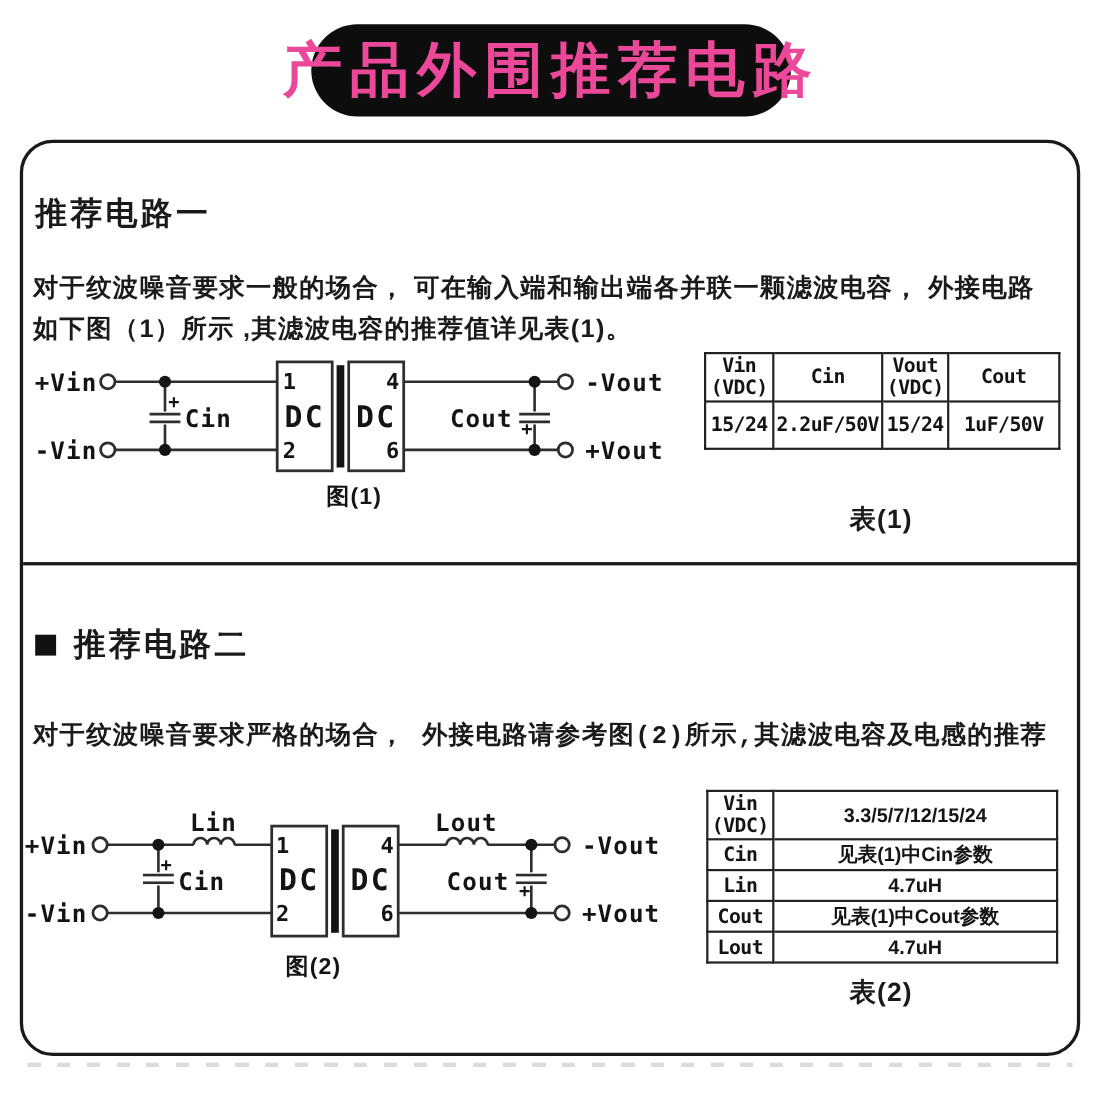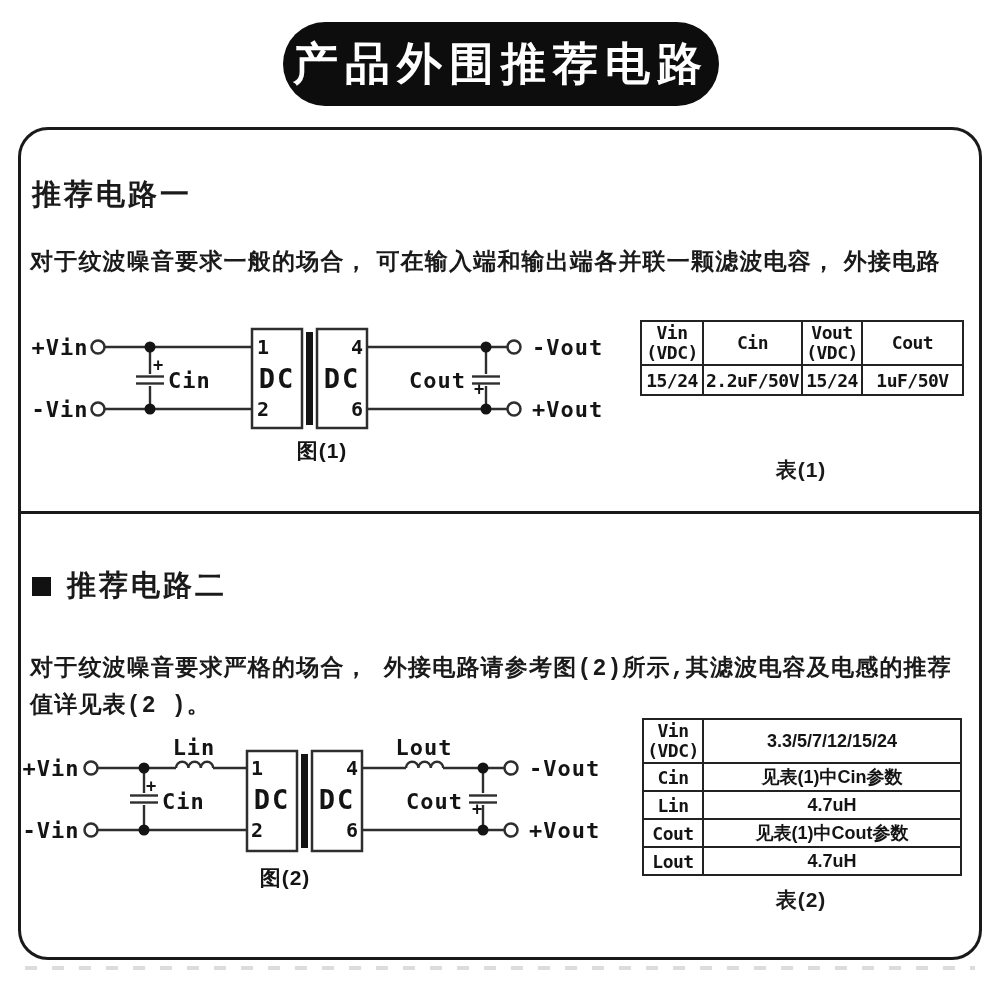--- a/index.html
+++ b/index.html
@@ -7,21 +7,21 @@
     width:1000px;height:1000px;position:relative;background:#ffffff;
     font-family:"Liberation Sans",sans-serif;color:#1a1a1a;overflow:hidden;
   }
   .abs{position:absolute;}
   
   .title-badge{
     left:283px;top:22px;width:436px;height:84px;background:#0d0d0d;border-radius:42px;
     display:flex;align-items:center;justify-content:center;
   }
   .title-badge span{
-    color:#ffffff;font-size:45px;font-weight:bold;letter-spacing:7px;white-space:nowrap;
+    color:#ec4899;font-size:54px;font-weight:bold;letter-spacing:7px;white-space:nowrap;
   }
   
   .panel{
     left:18px;top:127px;width:964px;height:833px;box-sizing:border-box;
     border:3px solid #1a1a1a;border-radius:30px;background:transparent;
   }
   .divider{left:21px;top:511px;width:958px;height:3px;background:#1a1a1a;}
   .bottom-dashes{
     left:25px;top:966px;width:950px;height:4px;
     background:repeating-linear-gradient(90deg,#dcdcdc 0 12px,transparent 12px 27px);
@@ -41,40 +41,41 @@
   .figcap{font-size:21px;letter-spacing:1px;font-family:"Liberation Sans",sans-serif;}
   
   table.spec{border-collapse:collapse;table-layout:fixed;background:#fff;}
   table.spec td{
     border:2.5px solid #222;text-align:center;vertical-align:middle;
     font-family:"DejaVu Sans Mono",monospace;font-weight:bold;font-size:18px;
     letter-spacing:-0.5px;padding:0;color:#141414;
   }
   table.spec td .h2l{line-height:1.1;font-size:18px;}
   table.spec td.cjk{font-family:"Liberation Sans",sans-serif;letter-spacing:0;}
-  .tbl-cap{font-size:21px;font-weight:bold;text-align:center;letter-spacing:1px;}
+  .tbl-cap{font-size:24px;font-weight:bold;text-align:center;letter-spacing:1px;}
 </style>
 </head>
 <body>
 
 <div class="abs title-badge">
   <span>产品外围推荐电路</span>
 </div>
 
 <div class="abs panel"></div>
 <div class="abs divider"></div>
 <div class="abs bottom-dashes"></div>
 
 <div class="abs sec-heading" style="left:32px;top:160px;flex-direction:column;">
   <div class="bullet"></div>
   <div class="ht">推荐电路一</div>
 </div>
 
 <div class="abs para" style="left:30px;top:203px;">
   <div>对于纹波噪音要求一般的场合， 可在输入端和输出端各并联一颗滤波电容， 外接电路</div>
+  <div>如下图（1）所示 ,其滤波电容的推荐值详见表(1)。</div>
 </div>
 
 <svg class="abs" style="left:20px;top:310px;" width="600" height="165" viewBox="0 0 600 165">
   <g stroke="#2e2e2e" stroke-width="2.4" fill="none">
     <line x1="84" y1="37" x2="232" y2="37"></line>
     <line x1="84" y1="99" x2="232" y2="99"></line>
     <line x1="347" y1="37" x2="488" y2="37"></line>
     <line x1="347" y1="99" x2="488" y2="99"></line>
 
     <line x1="130" y1="37" x2="130" y2="64"></line>
@@ -132,38 +133,37 @@
       <div class="h2l">Cin</div>
     </td>
     <td>
       <div class="h2l">Vout</div>
       <div class="h2l">(VDC)</div>
     </td>
     <td>
       <div class="h2l">Cout</div>
     </td>
   </tr>
-  <tr style="height:30px">
+  <tr style="height:43px">
     <td>15/24</td>
     <td>2.2uF/50V</td>
     <td>15/24</td>
     <td>1uF/50V</td>
   </tr>
 </tbody>
   </table>
 <div class="abs tbl-cap" style="left:640px;top:456px;width:322px;">表(1)</div>
 
 <div class="abs sec-heading" style="left:32px;top:569px;gap:16px;">
   <div class="bullet"></div>
   <div class="ht">推荐电路二</div>
 </div>
 
 <div class="abs para" style="left:30px;top:611px;font-family:Liberation Mono, monospace;">
   <div>对于纹波噪音要求严格的场合， 外接电路请参考图(2)所示,其滤波电容及电感的推荐</div>
-  <div>值详见表(2 )。</div>
 </div>
 
 <svg class="abs" style="left:20px;top:700px;" width="600" height="200" viewBox="0 0 600 200">
   <g stroke="#2e2e2e" stroke-width="2.4" fill="none">
     <line x1="77" y1="68" x2="156" y2="68"></line>
     <path d="M156,68 a6.2,6.2 0 0 1 12.4,0 a6.2,6.2 0 0 1 12.4,0 a6.2,6.2 0 0 1 12.4,0"></path>
     <line x1="193" y1="68" x2="227" y2="68"></line>
     <line x1="77" y1="130" x2="227" y2="130"></line>
     <line x1="342" y1="68" x2="386" y2="68"></line>
     <path d="M386,68 a6.2,6.2 0 0 1 12.4,0 a6.2,6.2 0 0 1 12.4,0 a6.2,6.2 0 0 1 12.4,0"></path>

